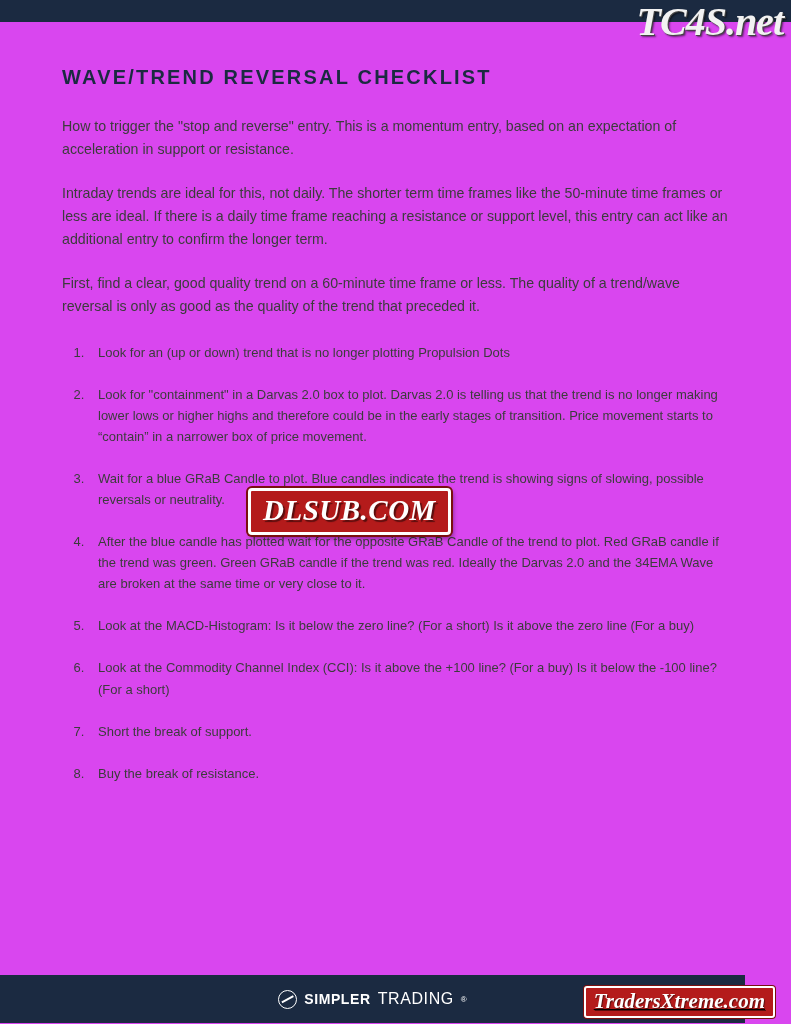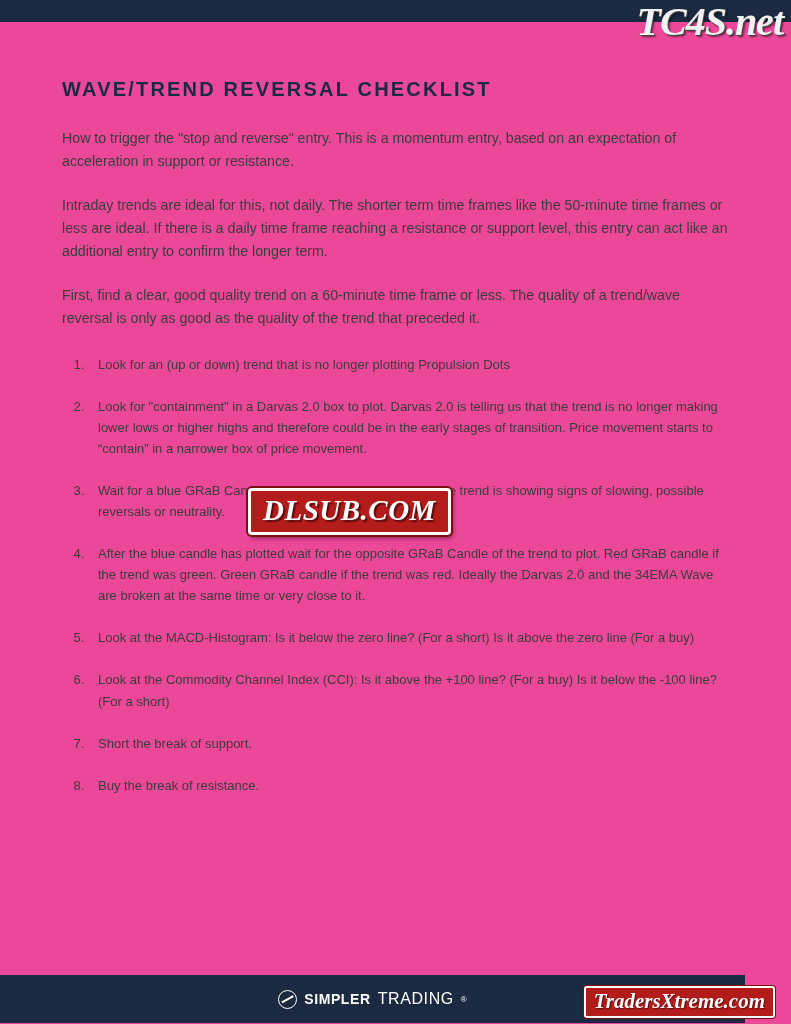--- a/index.html
+++ b/index.html
@@ -11,21 +11,21 @@
     height: 1024px;
     background: #ffffff;
     font-family: "Liberation Sans", sans-serif;
     position: relative;
     overflow: hidden;
   }
 
   .page {
     position: absolute;
     inset: 0;
-    background: #ec4899;
+    background: #d946ef;
   }
 
   
   .top-bar {
     position: absolute;
     top: 0;
     left: 0;
     width: 791px;
     height: 22px;
     background: #1b2a41;
@@ -62,21 +62,21 @@
     white-space: nowrap;
   }
 
   
   .content {
     position: absolute;
     top: 22px;
     left: 0;
     right: 0;
     bottom: 48px;
-    padding: 12px 62px;
+    padding: 0 62px;
     box-sizing: border-box;
   }
 
   h1.doc-title {
     font-family: "Liberation Sans", sans-serif;
     font-size: 20px;
     font-weight: bold;
     letter-spacing: 2.2px;
     color: #1b2a41;
     margin: 44px 0 26px 0;
@@ -172,20 +172,21 @@
   .watermark-footer {
     position: absolute;
     right: 16px;
     bottom: 6px;
     background: #b41b1b;
     border: 2px solid #ffffff;
     border-radius: 3px;
     box-shadow: 0 0 0 1px #7a0f0f;
     padding: 1px 8px 2px 8px;
     z-index: 40;
+    text-decoration: underline;
   }
   .watermark-footer span {
     font-family: "Liberation Serif", serif;
     font-weight: bold;
     font-style: italic;
     font-size: 21px;
     color: #ffffff;
     text-shadow: 1px 1px 1px rgba(0,0,0,0.5);
     white-space: nowrap;
   }

